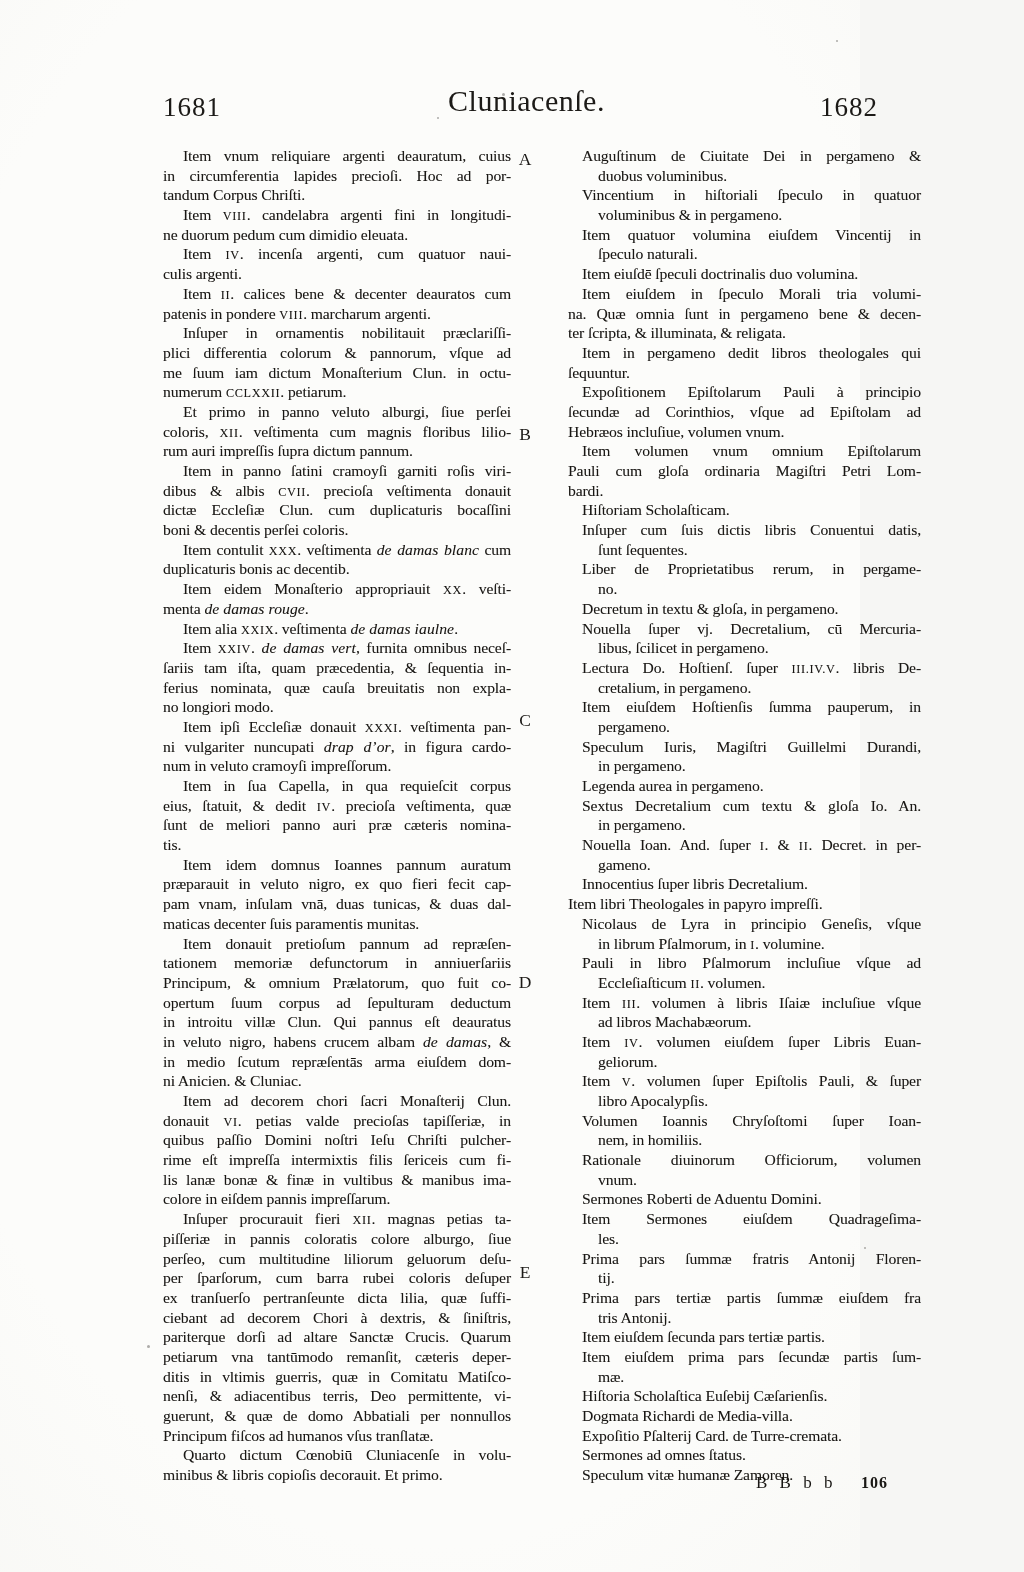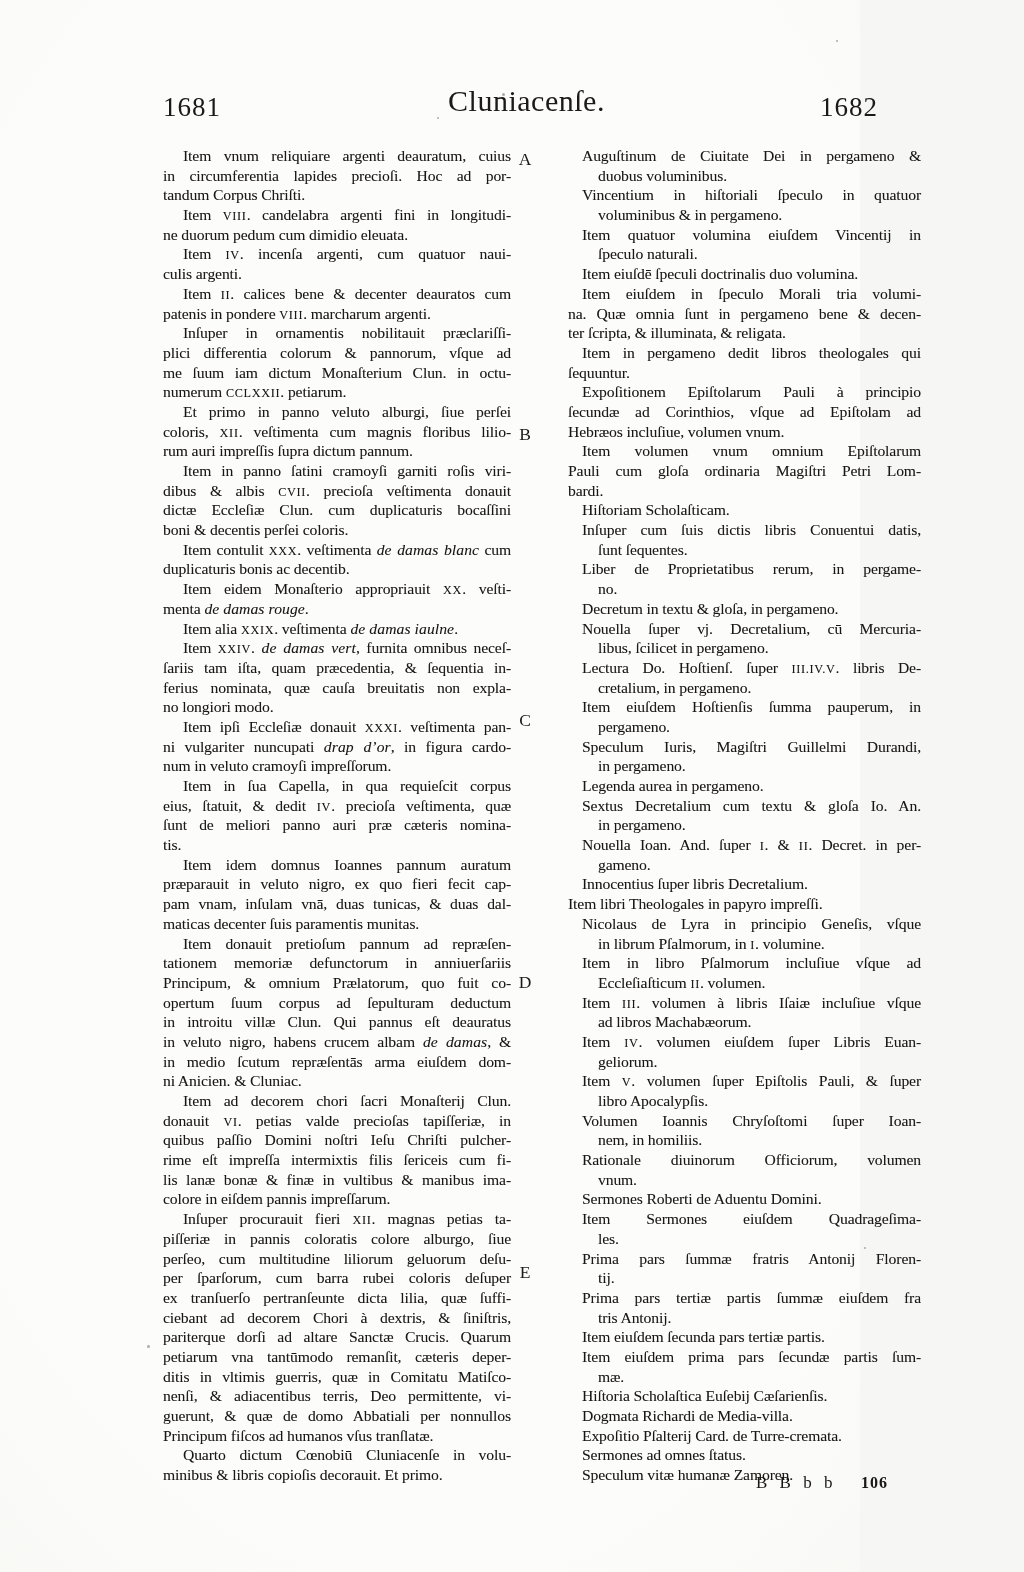--- a/index.html
+++ b/index.html
@@ -181,21 +181,21 @@
       <div class="tl lv-h">in pergameno.</div>
       <div class="tl lv-p">Legenda aurea in pergameno.</div>
       <div class="tl lv-p just">Sextus Decretalium cum textu &amp; gloſa Io. An.</div>
       <div class="tl lv-h">in pergameno.</div>
       <div class="tl lv-p just">Nouella Ioan. And. ſuper <span class="sc">I</span>. &amp; <span class="sc">II</span>. Decret. in per-</div>
       <div class="tl lv-h">gameno.</div>
       <div class="tl lv-p">Innocentius ſuper libris Decretalium.</div>
       <div class="tl lv-f">Item libri Theologales in papyro impreſſi.</div>
       <div class="tl lv-p just">Nicolaus de Lyra in principio Geneſis, vſque</div>
       <div class="tl lv-h">in librum Pſalmorum, in <span class="sc">I</span>. volumine.</div>
-      <div class="tl lv-p just">Item in libro Pſalmorum incluſiue vſque ad</div>
+      <div class="tl lv-p just">Pauli in libro Pſalmorum incluſiue vſque ad</div>
       <div class="tl lv-h">Eccleſiaſticum <span class="sc">II</span>. volumen.</div>
       <div class="tl lv-p just">Item <span class="sc">III</span>. volumen à libris Iſaiæ incluſiue vſque</div>
       <div class="tl lv-h">ad libros Machabæorum.</div>
       <div class="tl lv-p just">Item <span class="sc">IV</span>. volumen eiuſdem ſuper Libris Euan-</div>
       <div class="tl lv-h">geliorum.</div>
       <div class="tl lv-p just">Item <span class="sc">V</span>. volumen ſuper Epiſtolis Pauli, &amp; ſuper</div>
       <div class="tl lv-h">libro Apocalypſis.</div>
       <div class="tl lv-p just">Volumen Ioannis Chryſoſtomi ſuper Ioan-</div>
       <div class="tl lv-h">nem, in homiliis.</div>
       <div class="tl lv-p just">Rationale diuinorum Officiorum, volumen</div>

